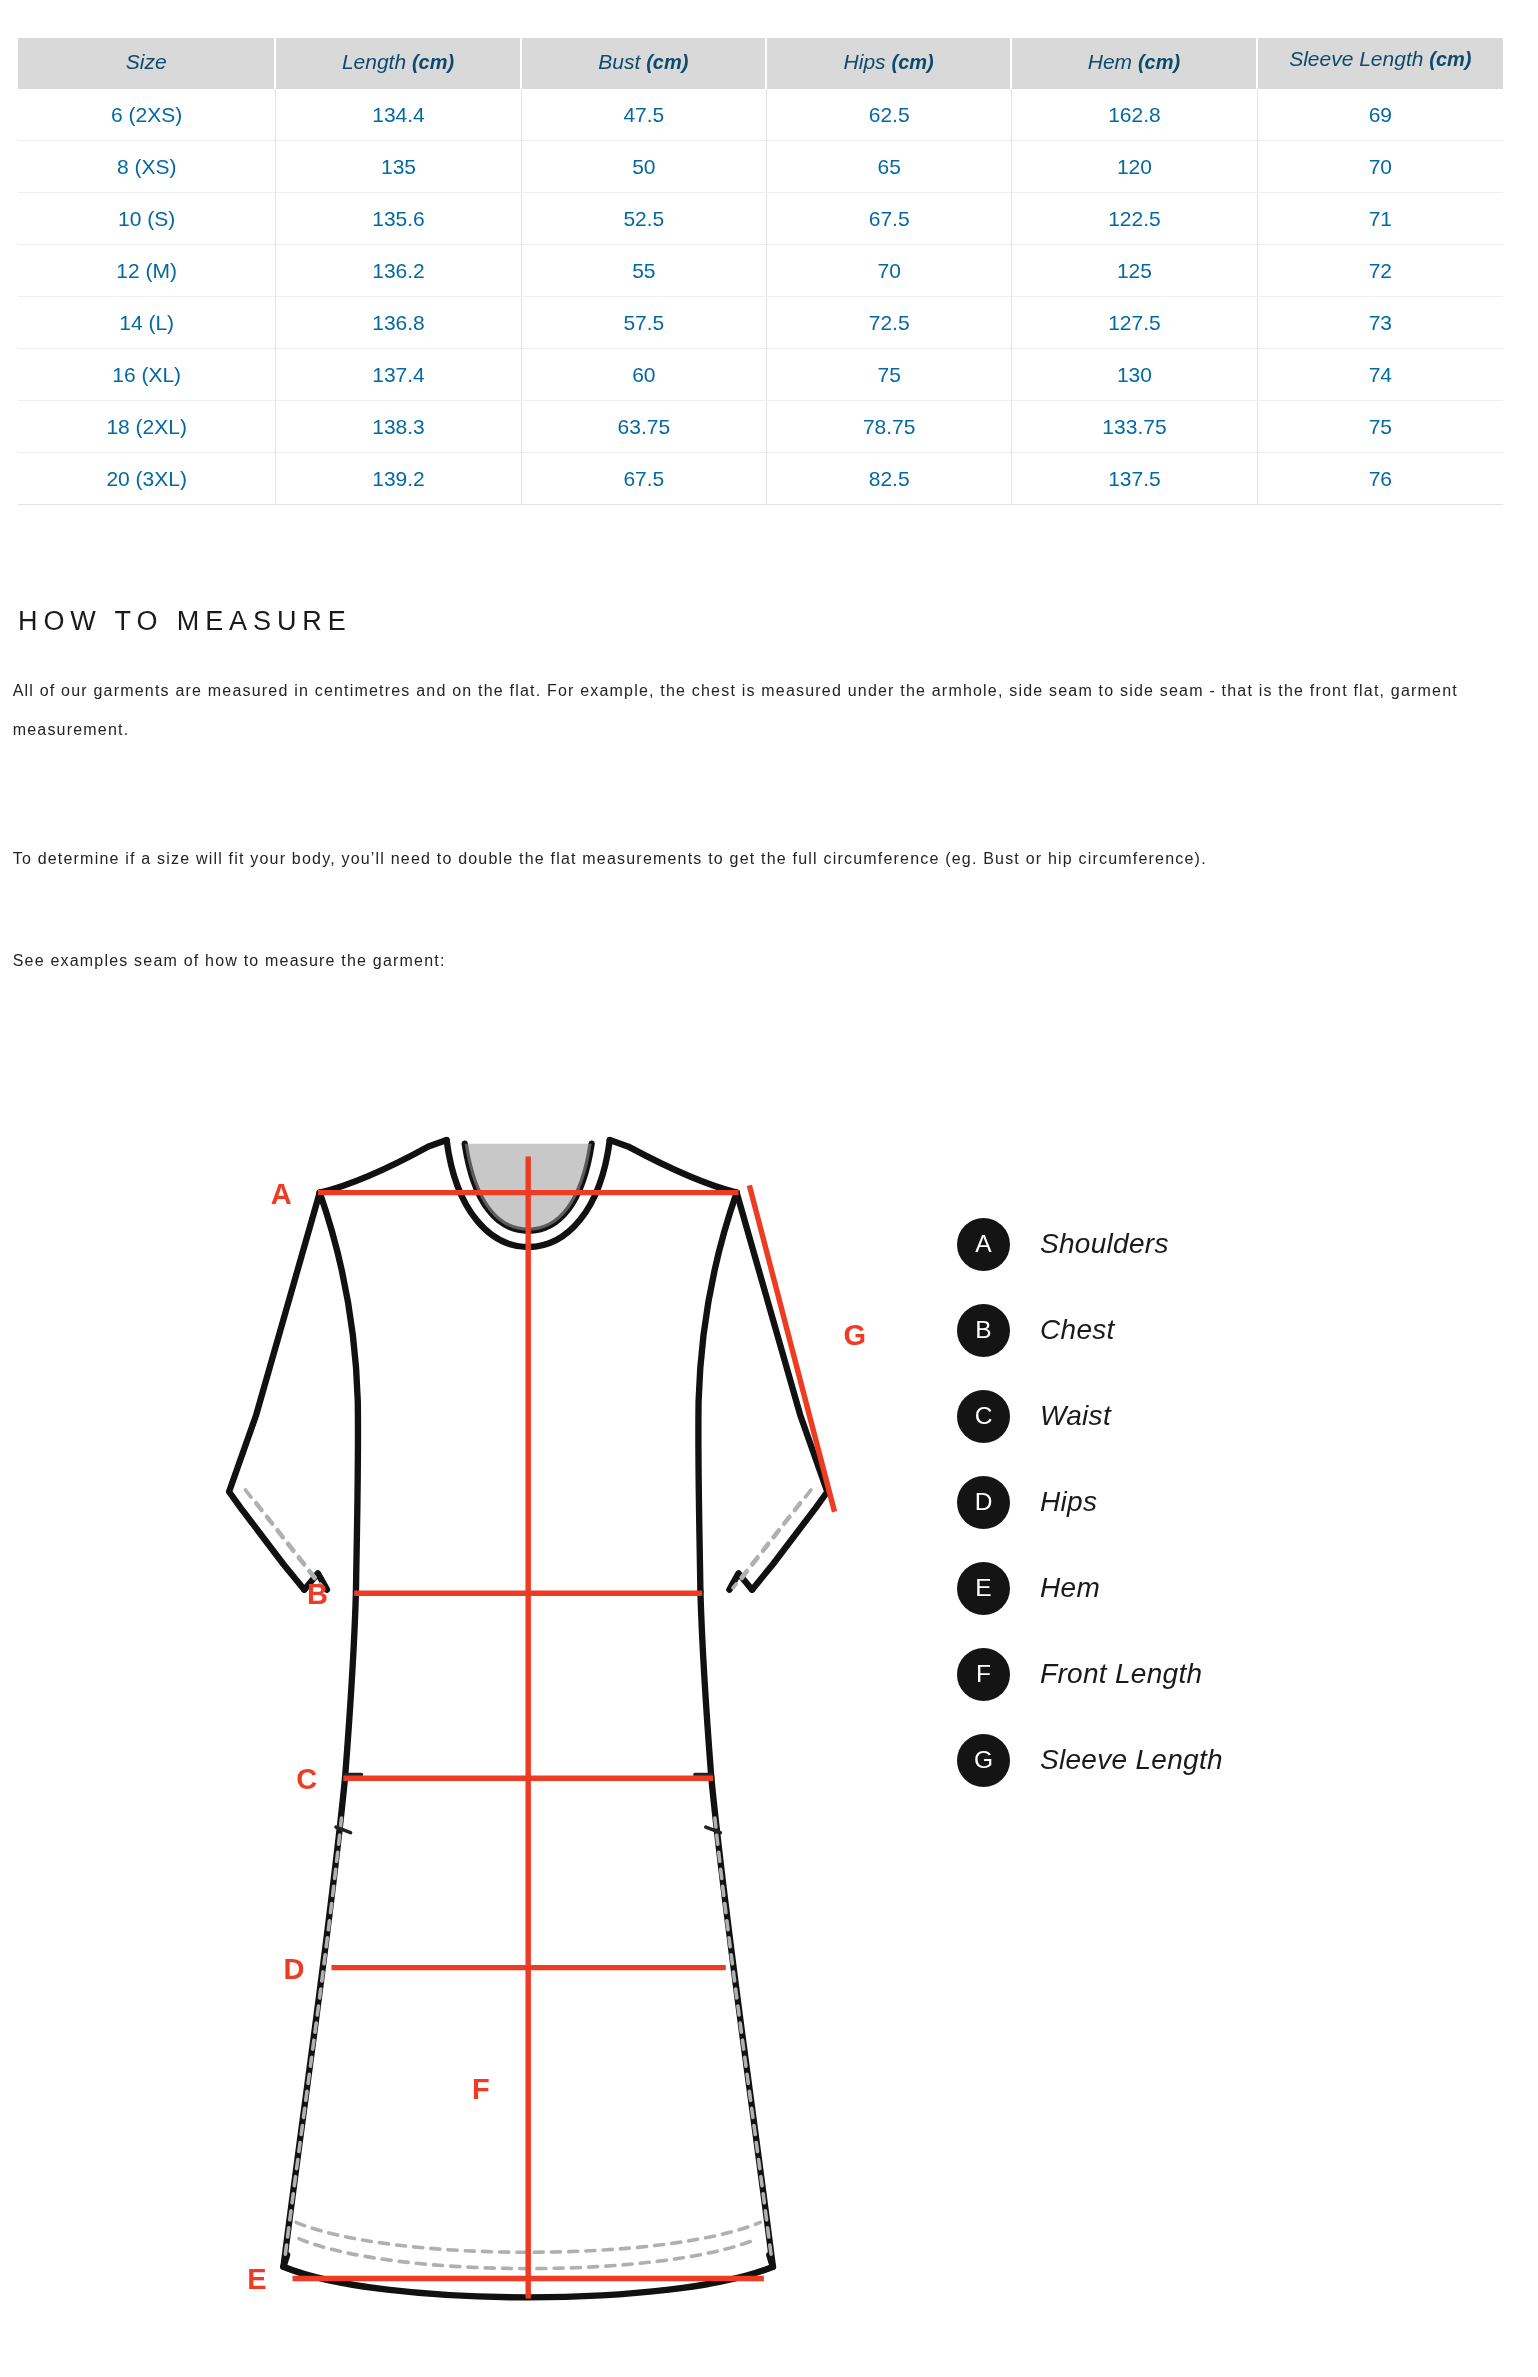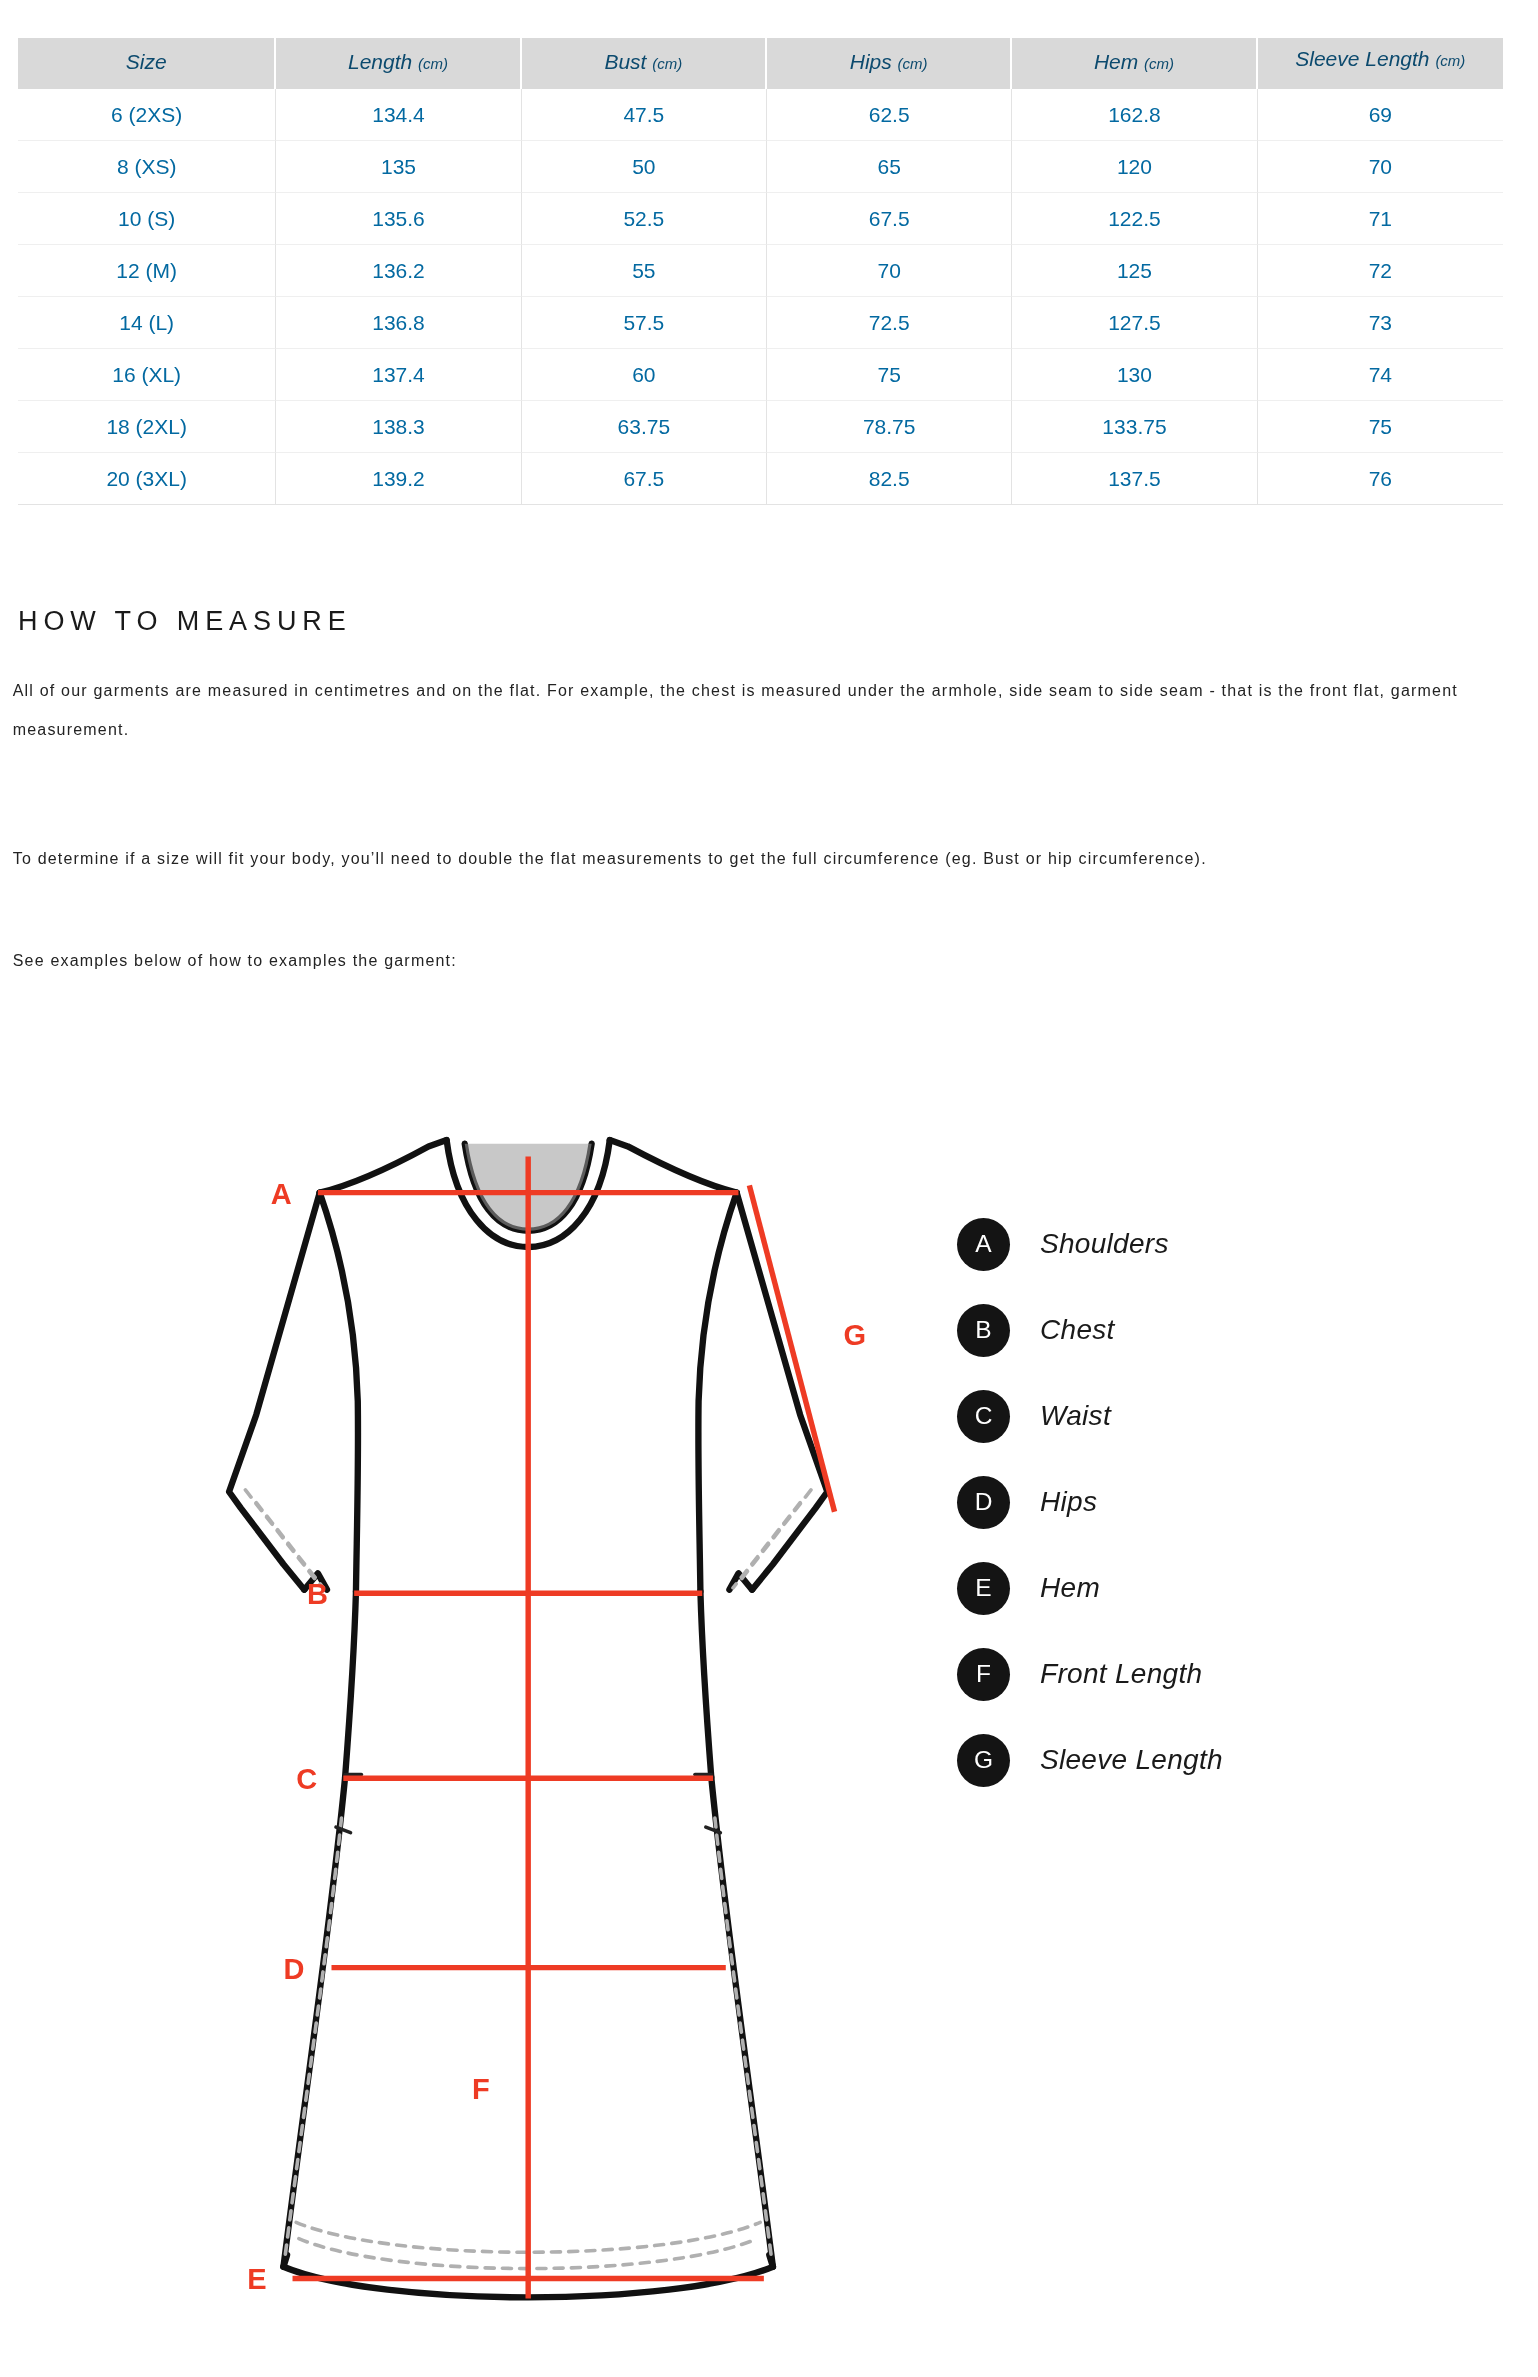--- a/index.html
+++ b/index.html
@@ -40,22 +40,23 @@
     font-weight: 400;
     font-size: 21px;
     line-height: 47px;
     color: #0c4a6e;
     border-right: 2.7px solid #ffffff;
     overflow: hidden;
     white-space: normal;
   }
   thead th:last-child { border-right: none; }
   thead th .unit {
-    font-size: 15px;
+    font-size: 20px;
     font-style: italic;
+    font-weight: bold;
   }
   thead th.sleeve-head {
     line-height: 42px;
   }
 
   tbody td {
     height: 52px;
     text-align: center;
     vertical-align: middle;
     font-size: 21px;
@@ -248,21 +249,21 @@
           <td>137.5</td>
           <td>76</td>
         </tr>
       </tbody>
   </table>
 </div>
 
 <div class="section-title">HOW TO MEASURE</div>
 <div class="body-copy para-1">All of our garments are measured in centimetres and on the flat. For example, the chest is measured under the armhole, side seam to side seam - that is the front flat, garment measurement.</div>
 <div class="body-copy para-2">To determine if a size will fit your body, you’ll need to double the flat measurements to get the full circumference (eg. Bust or hip circumference).</div>
-<div class="body-copy para-3">See examples below of how to examples the garment:</div>
+<div class="body-copy para-3">See examples seam of how to measure the garment:</div>
 
 <div class="diagram">
   <svg class="garment-svg" viewBox="0 0 740 1400">
     <g fill="none" stroke="#111111" stroke-width="7" stroke-linejoin="round" stroke-linecap="round">
 
       <path d="M122 100 C 155 92 200 72 242 49 L 262 42"></path>
 
       <path d="M442 42 L 462 49 C 505 72 550 92 582 100"></path>
 
       <path d="M122 100 L 52 345 L 22 430 L 35 448 L 82 510 L 105 538"></path>

